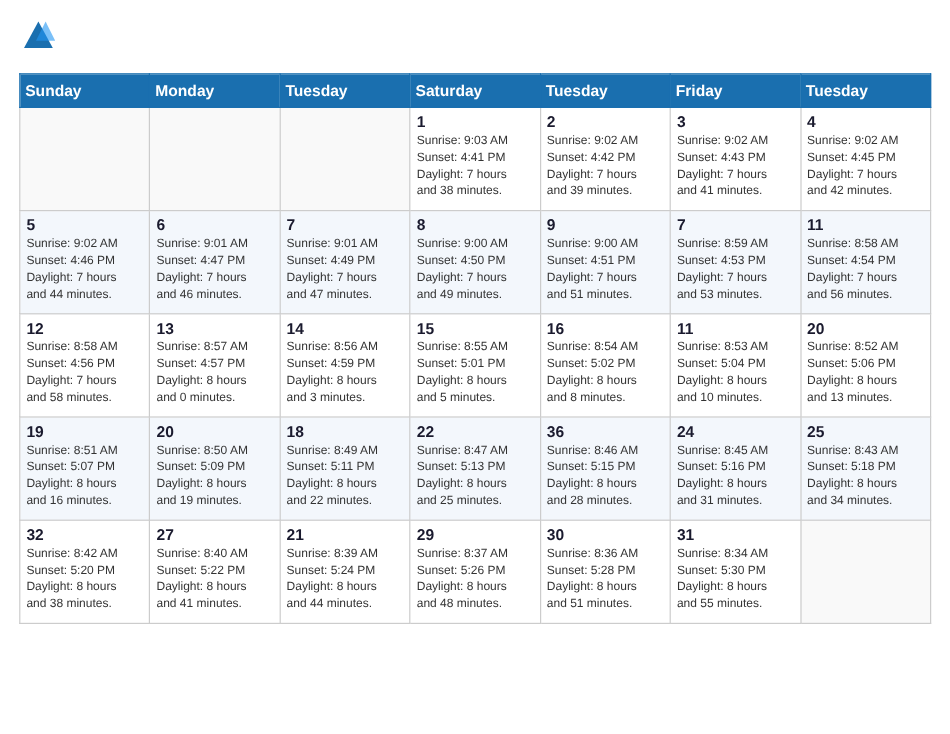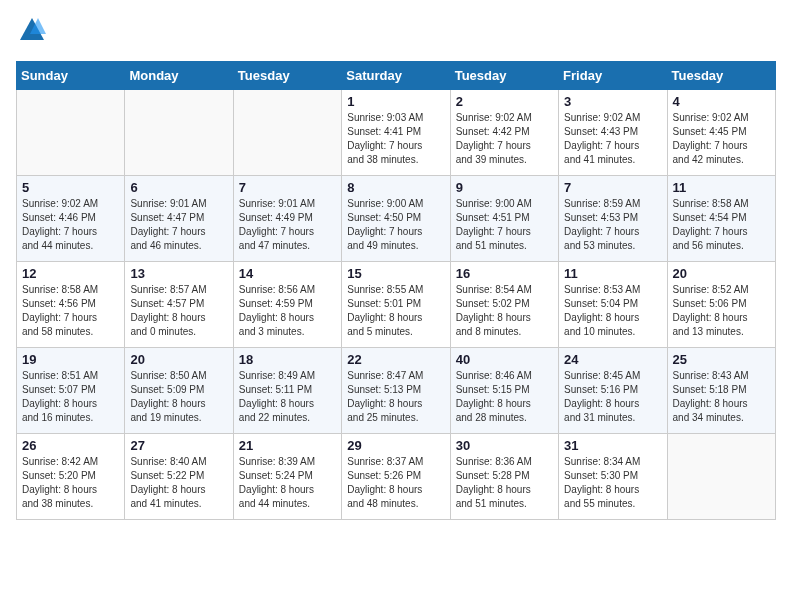--- a/index.html
+++ b/index.html
@@ -219,35 +219,35 @@
         </td>
         <td>
           <span class="day-num">18</span>
           <div class="day-info">Sunrise: 8:49 AM<br>Sunset: 5:11 PM<br>Daylight: 8 hours<br>and 22 minutes.</div>
         </td>
         <td>
           <span class="day-num">22</span>
           <div class="day-info">Sunrise: 8:47 AM<br>Sunset: 5:13 PM<br>Daylight: 8 hours<br>and 25 minutes.</div>
         </td>
         <td>
-          <span class="day-num">40</span>
+          <span class="day-num">36</span>
           <div class="day-info">Sunrise: 8:46 AM<br>Sunset: 5:15 PM<br>Daylight: 8 hours<br>and 28 minutes.</div>
         </td>
         <td>
           <span class="day-num">24</span>
           <div class="day-info">Sunrise: 8:45 AM<br>Sunset: 5:16 PM<br>Daylight: 8 hours<br>and 31 minutes.</div>
         </td>
         <td>
           <span class="day-num">25</span>
           <div class="day-info">Sunrise: 8:43 AM<br>Sunset: 5:18 PM<br>Daylight: 8 hours<br>and 34 minutes.</div>
         </td>
       </tr>
       <tr>
         <td>
-          <span class="day-num">26</span>
+          <span class="day-num">32</span>
           <div class="day-info">Sunrise: 8:42 AM<br>Sunset: 5:20 PM<br>Daylight: 8 hours<br>and 38 minutes.</div>
         </td>
         <td>
           <span class="day-num">27</span>
           <div class="day-info">Sunrise: 8:40 AM<br>Sunset: 5:22 PM<br>Daylight: 8 hours<br>and 41 minutes.</div>
         </td>
         <td>
           <span class="day-num">21</span>
           <div class="day-info">Sunrise: 8:39 AM<br>Sunset: 5:24 PM<br>Daylight: 8 hours<br>and 44 minutes.</div>
         </td>

